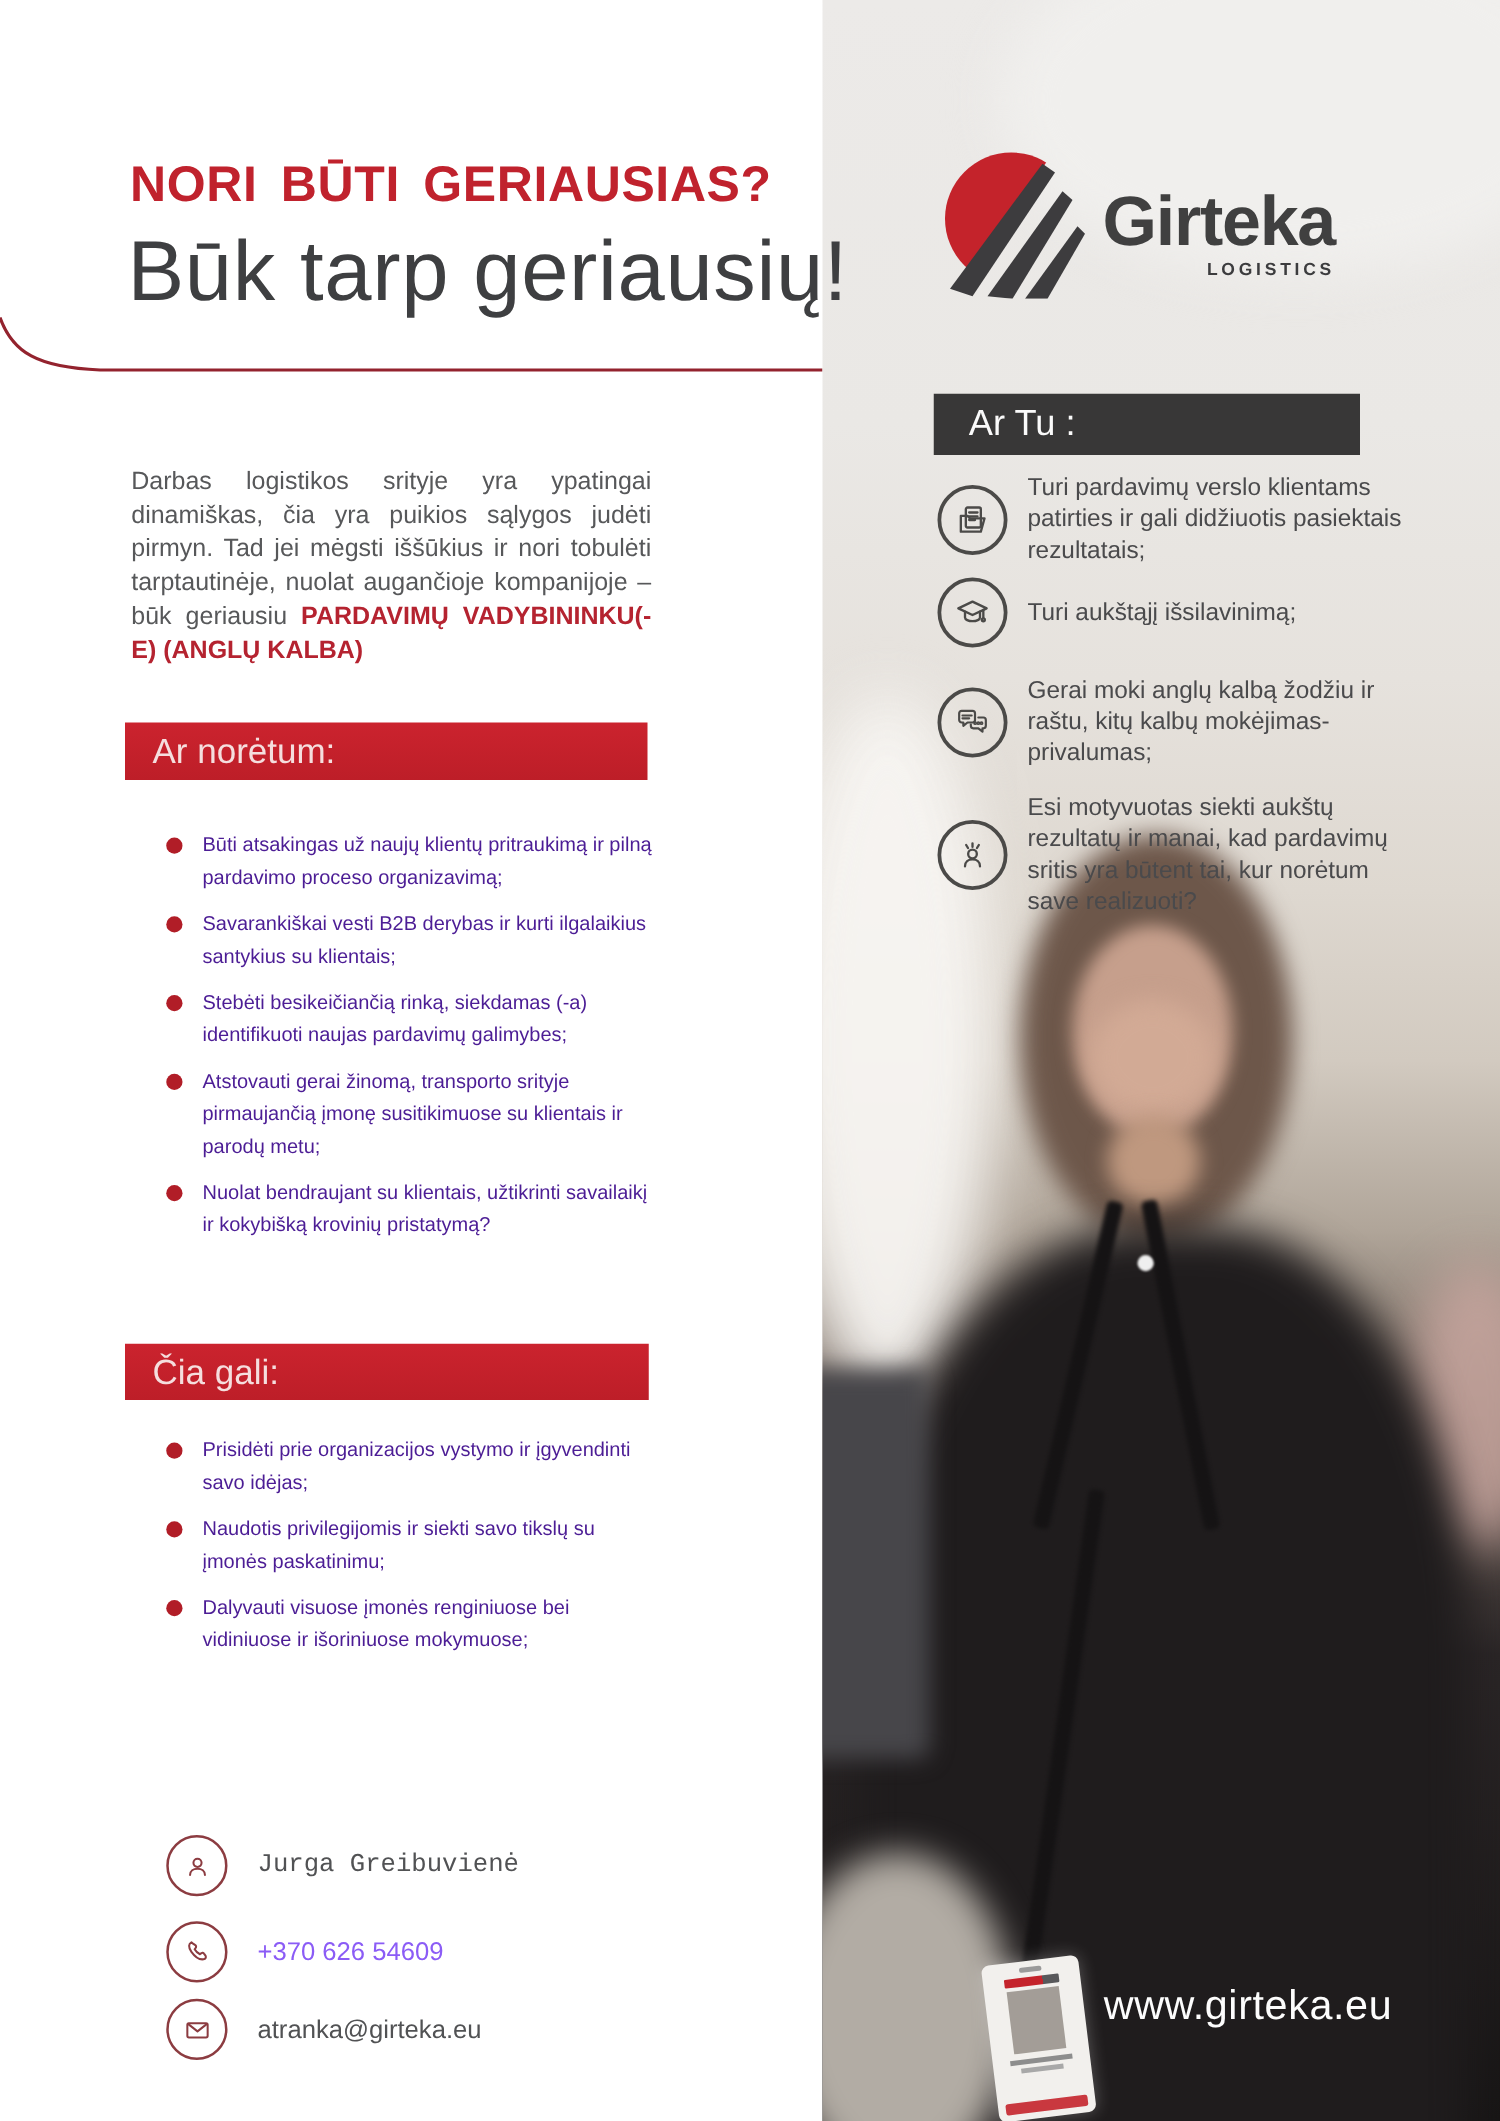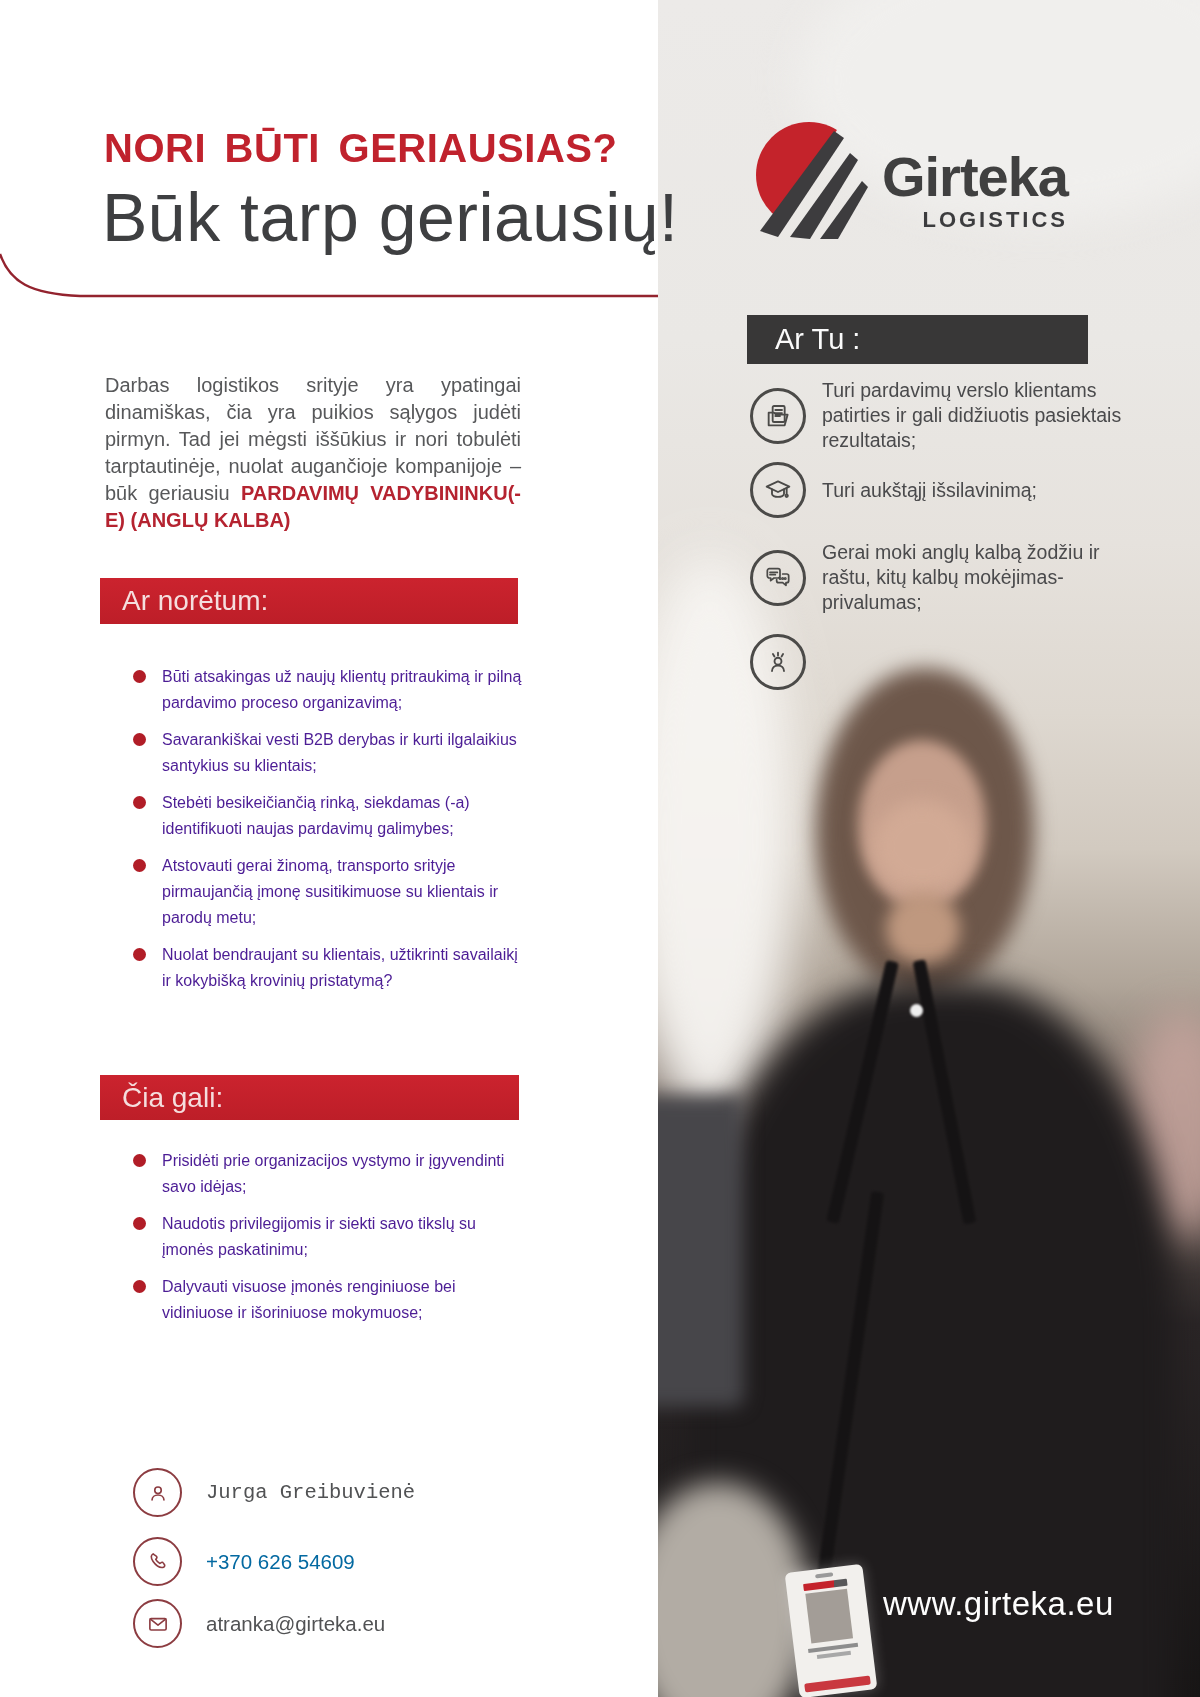--- a/index.html
+++ b/index.html
@@ -73,21 +73,21 @@
   .b-brand { margin:4px auto 3px; width:44px; height:7px; background:linear-gradient(90deg,#c4232b 70%,#58585a 70%); border-radius:1px; }
   .b-photo { margin:2px auto; width:42px; height:50px; background:#a39d97; }
   .b-line1 { margin:5px auto 3px; width:50px; height:4px; background:#8d8d8d; }
   .b-line2 { width:34px; height:4px; background:#a8a8a8; margin:0 auto; }
   .b-stripe { position:absolute; bottom:5px; left:6px; right:6px; height:9px; background:#c4232b; border-radius:2px; opacity:.9; }
   .website { position:absolute; left:883px; top:1585px; font-size:33px; color:#fdfdfd; letter-spacing:.5px; }
   
   .logo-sun { position:absolute; left:752px; top:113px; }
   .logo-text { position:absolute; left:860px; top:148px; width:208px; text-align:right; }
   .logo-brand { font-size:56px; font-weight:bold; color:#404040; letter-spacing:-1px; line-height:58px; }
-  .logo-subtitle { font-size:22px; font-weight:bold; color:#3c3c3e; letter-spacing:3px; margin-top:1px; }
+  .logo-subtitle { font-size:14px; font-weight:bold; color:#3c3c3e; letter-spacing:3px; margin-top:1px; }
   
   .banner-ar-tu { left:747px; top:315px; width:341px; height:49px; font-size:29px; line-height:49px; padding-left:28px; background:#383737; color:#fafafa; }
   .artu-row { position:absolute; left:750px; display:flex; align-items:center; gap:16px; width:390px; }
   .artu-row.r1 { top:378px; } .artu-row.r2 { top:462px; } .artu-row.r3 { top:540px; } .artu-row.r4 { top:634px; }
   .artu-circle {
     flex:0 0 56px; width:56px; height:56px; border:3px solid #4b4a48; border-radius:50%;
     display:flex; align-items:center; justify-content:center; color:#4b4a48;
   }
   .artu-text { font-size:19.5px; line-height:25px; color:#4a4a4c; width:300px; }
 </style>
@@ -177,21 +177,21 @@
       </svg>
     </span>
     <span class="contact-value">Jurga Greibuvienė</span>
   </div>
   <div class="contact-row r2">
     <span class="contact-circle">
       <svg width="26" height="26" viewBox="0 0 24 24" fill="none" stroke="currentColor" stroke-width="1.5" stroke-linecap="round" stroke-linejoin="round">
         <path d="M7.5 4.5 C5.5 5.5 5 8 7.5 11.5 C10 15 13.5 17.5 16.5 17 C18 16.7 18.5 15.5 18 14.5 L16.8 12.8 C16.4 12.2 15.5 12 14.9 12.5 L13.8 13.3 C12.2 12.5 10.8 11.2 9.9 9.6 L10.7 8.5 C11.2 7.9 11 7 10.4 6.6 L8.7 5.4 Z"></path>
       </svg>
     </span>
-    <a href="#" class="contact-value" style="color:#0369a1">+370 626 54609</a>
+    <a href="#" class="contact-value" style="color:#8b5cf6">+370 626 54609</a>
   </div>
   <div class="contact-row r3">
     <span class="contact-circle">
       <svg width="26" height="26" viewBox="0 0 24 24" fill="none" stroke="currentColor" stroke-width="1.5" stroke-linecap="round" stroke-linejoin="round">
         <rect x="4.5" y="7" width="15" height="10.5" rx="1.2"></rect>
           <path d="M5 7.5 L12 13 L19 7.5"></path>
       </svg>
     </span>
     <a href="#" class="contact-value" style="color:#515254">atranka@girteka.eu</a>
   </div>
@@ -250,15 +250,16 @@
   <span class="artu-text">Gerai moki anglų kalbą žodžiu ir raštu, kitų kalbų mokėjimas- privalumas;</span>
 </div>
 <div class="artu-row r4">
   <span class="artu-circle">
     <svg width="32" height="32" viewBox="0 0 24 24" fill="none" stroke="currentColor" stroke-width="1.4" stroke-linecap="round" stroke-linejoin="round">
       <circle cx="12" cy="11.4" r="2.6"></circle>
       <path d="M7.5 18.8 C7.5 16.1 9.5 14.6 12 14.6 C14.5 14.6 16.5 16.1 16.5 18.8"></path>
       <path d="M8.2 6 L9.3 7.8 M12 5 V7.1 M15.8 6 L14.7 7.8"></path>
     </svg>
   </span>
+  <span class="artu-text">Esi motyvuotas siekti aukštų rezultatų ir manai, kad pardavimų sritis yra būtent tai, kur norėtum save realizuoti?</span>
 </div>
 
 <a href="#" class="website" style="color:#fdfdfd">www.girteka.eu</a>
 
 </body></html>

